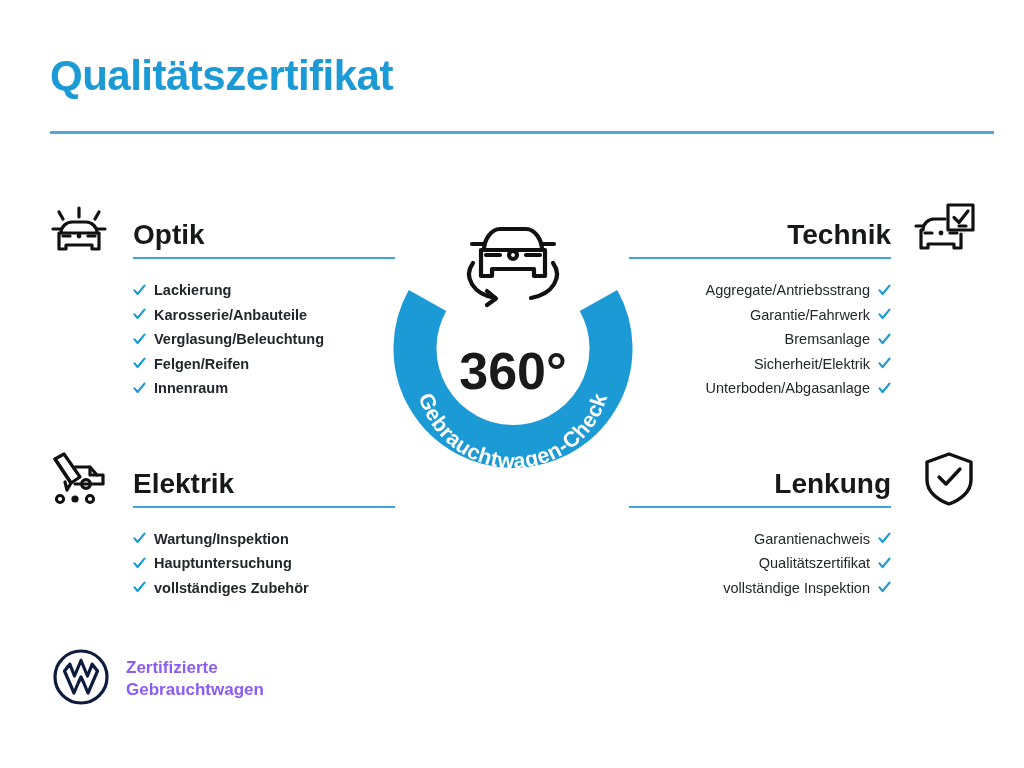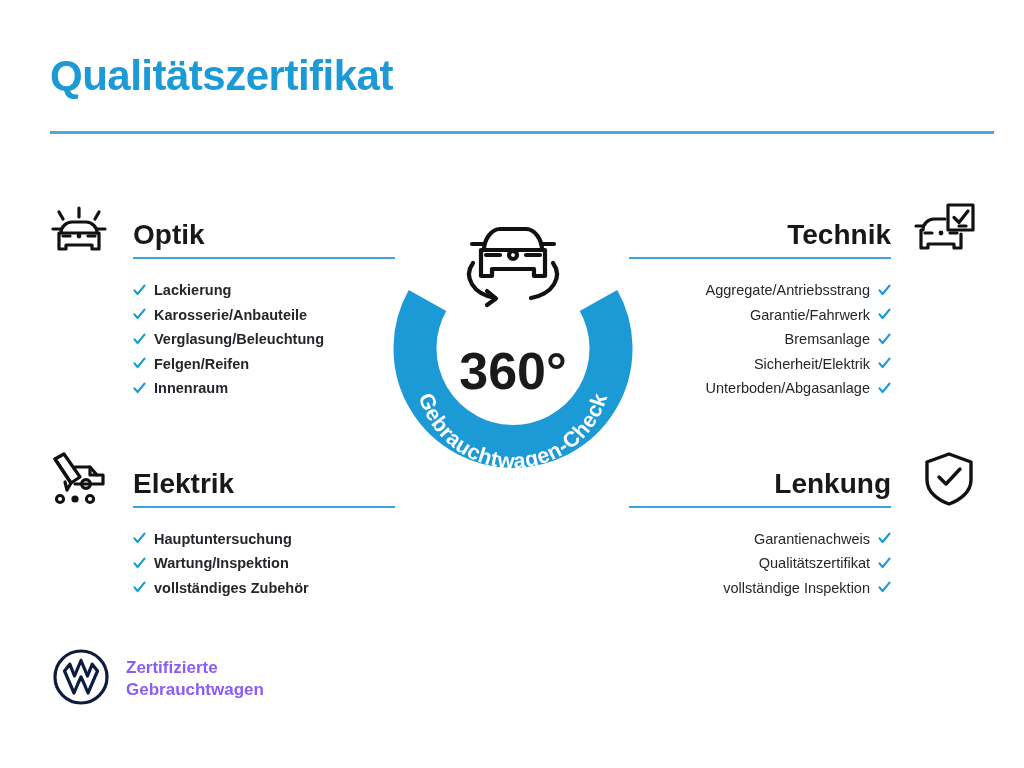--- a/index.html
+++ b/index.html
@@ -220,29 +220,29 @@
         <span class="sec-title">Elektrik</span>
         <span class="sec-rule"></span>
       </div>
       <ul class="sec-list">
         <li>
           <span class="tick">
               <svg width="13" height="13" viewBox="0 0 13 13">
                 <path d="M1.5 6.4 L4.6 10 L11.5 1.6" fill="none" stroke="#1c9ad6" stroke-width="2.2" stroke-linecap="round" stroke-linejoin="round"></path>
               </svg>
             </span>
+          <span>Wartung/Inspektion</span>
+        </li>
+        <li>
+          <span class="tick">
+              <svg width="13" height="13" viewBox="0 0 13 13">
+                <path d="M1.5 6.4 L4.6 10 L11.5 1.6" fill="none" stroke="#1c9ad6" stroke-width="2.2" stroke-linecap="round" stroke-linejoin="round"></path>
+              </svg>
+            </span>
           <span>Hauptuntersuchung</span>
-        </li>
-        <li>
-          <span class="tick">
-              <svg width="13" height="13" viewBox="0 0 13 13">
-                <path d="M1.5 6.4 L4.6 10 L11.5 1.6" fill="none" stroke="#1c9ad6" stroke-width="2.2" stroke-linecap="round" stroke-linejoin="round"></path>
-              </svg>
-            </span>
-          <span>Wartung/Inspektion</span>
         </li>
         <li>
           <span class="tick">
               <svg width="13" height="13" viewBox="0 0 13 13">
                 <path d="M1.5 6.4 L4.6 10 L11.5 1.6" fill="none" stroke="#1c9ad6" stroke-width="2.2" stroke-linecap="round" stroke-linejoin="round"></path>
               </svg>
             </span>
           <span>vollständiges Zubehör</span>
         </li>
       </ul>

